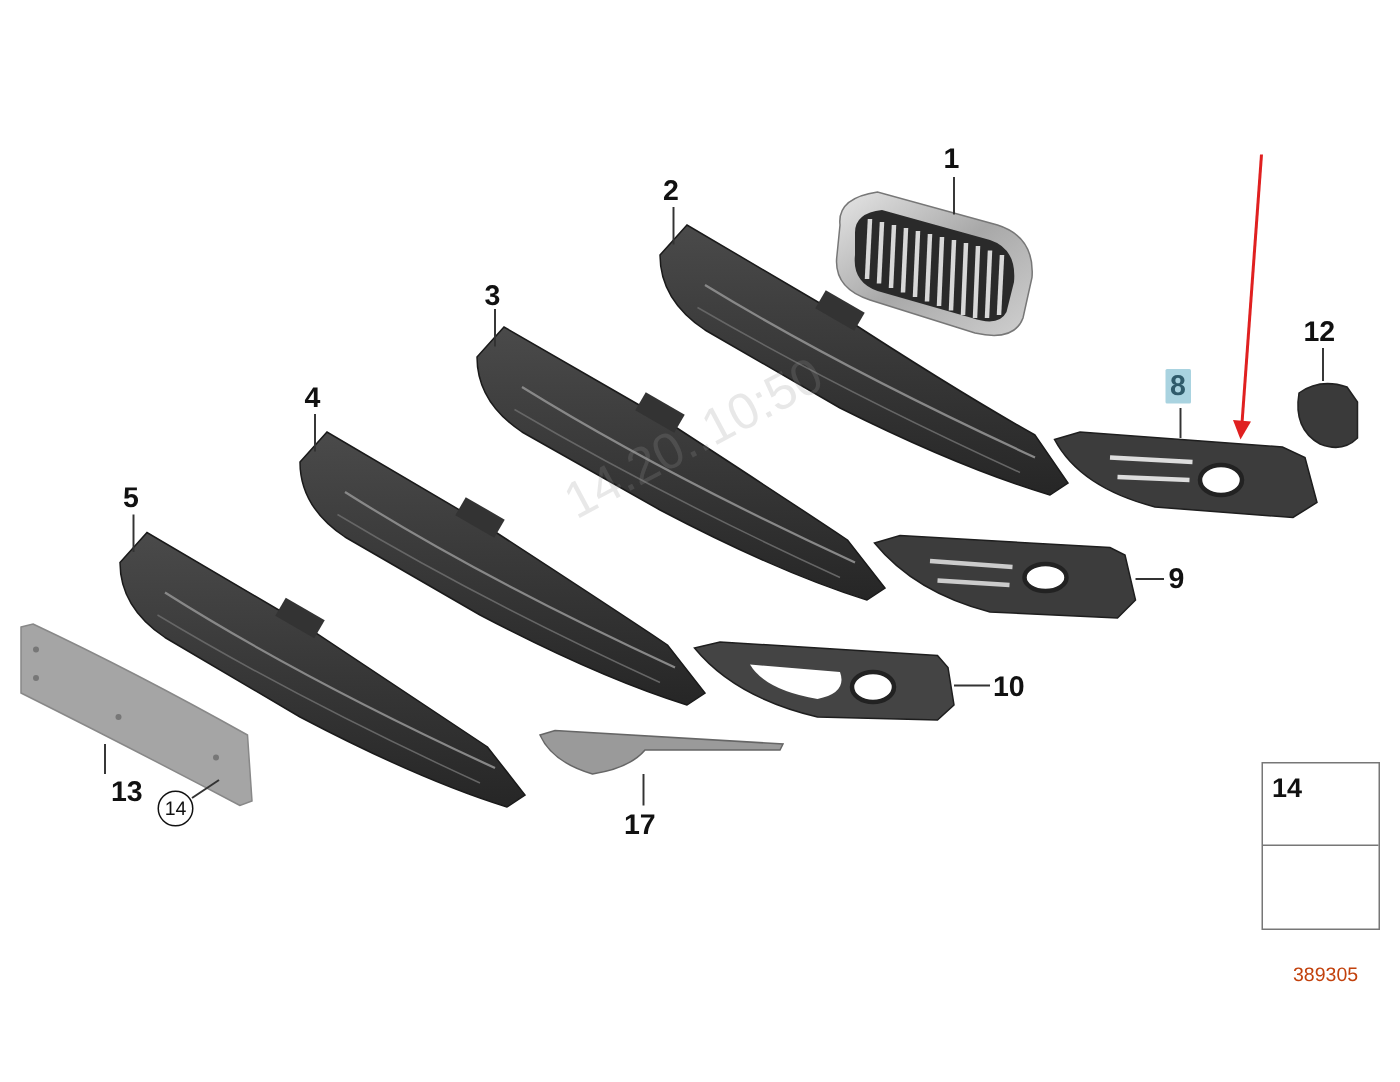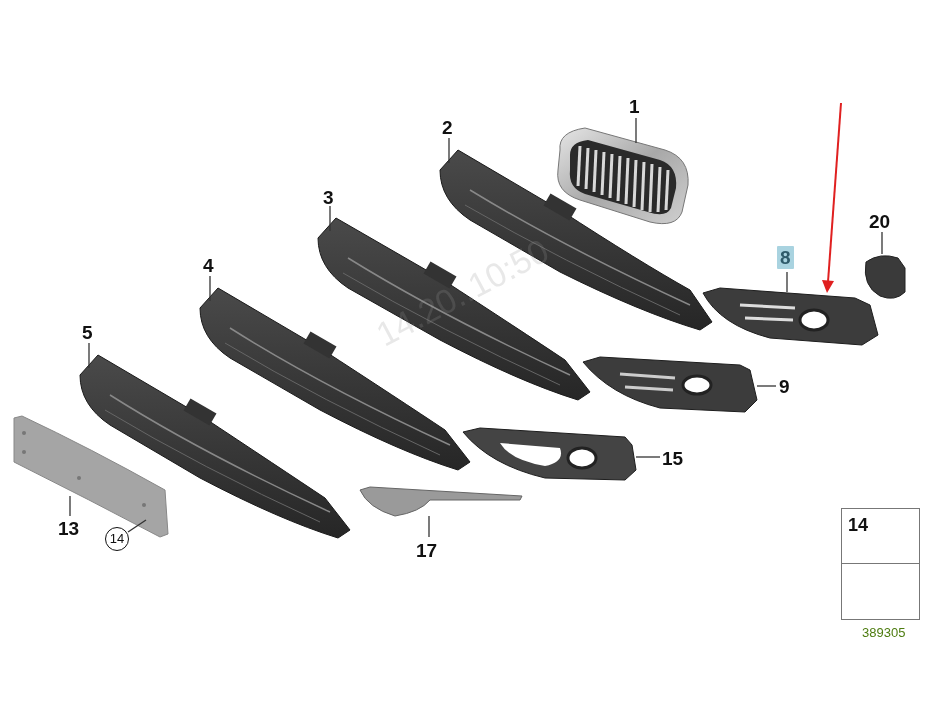--- a/index.html
+++ b/index.html
@@ -4,21 +4,21 @@
 <style>
   html, body { margin:0; padding:0; background:#ffffff; }
   body { width:933px; height:721px; position:relative; overflow:hidden; font-family:"Liberation Sans", sans-serif; }
   #diagram { position:absolute; left:0; top:0; width:933px; height:721px; }
   .callout { position:absolute; font-family:"Liberation Sans", sans-serif; font-weight:bold; font-size:19px; color:#111; line-height:1; }
   .callout.hl { background:#a9d3e0; color:#2f5b6b; padding:2px 3px; border-radius:1px; }
   .callout.circ { font-weight:normal; font-size:13px; width:22px; height:22px; border:1.5px solid #111; border-radius:50%; text-align:center; line-height:22px; }
   .legend-box { position:absolute; left:841px; top:508px; width:77px; height:110px; border:1px solid #777; background:#fff; }
   .legend-box .divider { position:absolute; left:0; top:54px; width:77px; height:1px; background:#777; }
   .legend-num { position:absolute; left:6px; top:6px; font-weight:bold; font-size:18px; color:#111; }
-  .ref-num { position:absolute; left:862px; top:625px; font-size:13px; color:#4d7c0f; }
+  .ref-num { position:absolute; left:862px; top:642px; font-size:13px; color:#c2410c; }
   .watermark { position:absolute; left:370px; top:320px; font-size:34px; color:rgba(150,150,150,0.22); transform:rotate(-28deg); transform-origin:left top; white-space:nowrap; }
 </style>
 </head>
 <body>
 
 <svg id="diagram" viewBox="0 0 933 721" xmlns="http://www.w3.org/2000/svg">
   <defs>
     <linearGradient id="chrome" x1="0" y1="0" x2="1" y2="1">
       <stop offset="0" stop-color="#e6e6e6"></stop>
         <stop offset="0.5" stop-color="#a8a8a8"></stop>
@@ -141,23 +141,23 @@
 
 <div class="watermark">14.20..10:50</div>
 
 <div class="callout" style="left:629px;top:97px">1</div>
 <div class="callout" style="left:442px;top:118px">2</div>
 <div class="callout" style="left:323px;top:188px">3</div>
 <div class="callout" style="left:203px;top:256px">4</div>
 <div class="callout" style="left:82px;top:323px">5</div>
 <div class="callout hl" style="left:777px;top:246px">8</div>
 <div class="callout" style="left:779px;top:377px">9</div>
-<div class="callout" style="left:662px;top:449px">15</div>
+<div class="callout" style="left:662px;top:449px">10</div>
 <div class="callout" style="left:416px;top:541px">17</div>
-<div class="callout" style="left:869px;top:212px">20</div>
-<div class="callout" style="left:58px;top:519px">13</div>
+<div class="callout" style="left:869px;top:212px">12</div>
+<div class="callout" style="left:74px;top:519px">13</div>
 <div class="callout circ" style="left:105px;top:527px">14</div>
 
 <div class="legend-box">
   <div class="legend-num">14</div>
   <div class="divider"></div>
 </div>
 <div class="ref-num">389305</div>
 
 </body></html>

